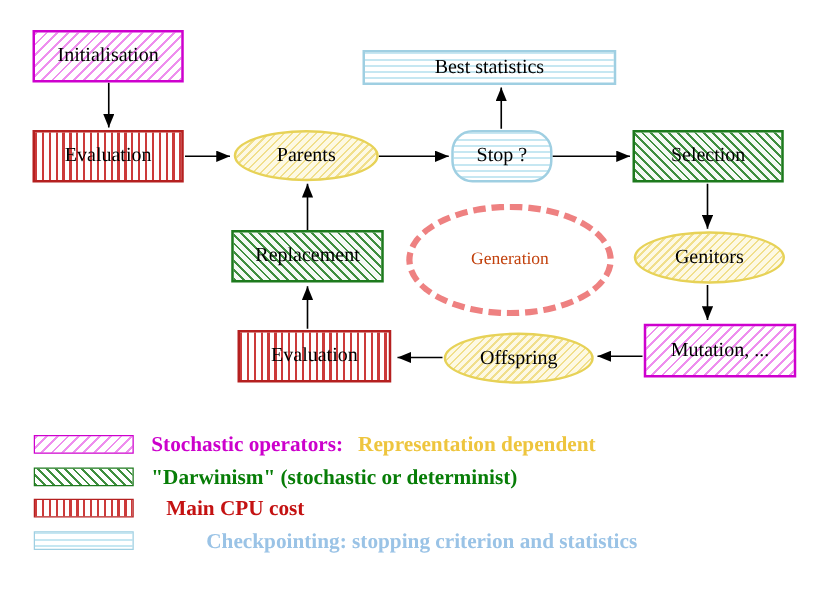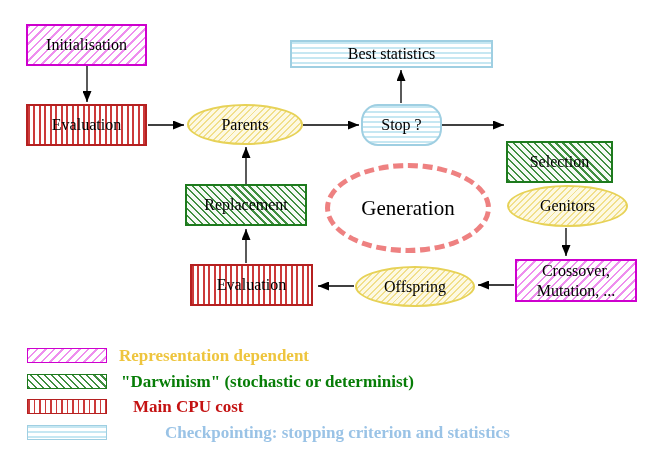--- a/index.html
+++ b/index.html
@@ -36,21 +36,21 @@
     background-image:repeating-linear-gradient(180deg,#c6e7f2 0,#c6e7f2 1.6px,transparent 1.6px,transparent 5px);
   }
   
   .y-ellipse {
     border:2px solid #e7d257; border-radius:50%; background-color:#fdf9e3;
     background-image:repeating-linear-gradient(135deg,#f1df8b 0,#f1df8b 1.4px,transparent 1.4px,transparent 4.5px);
   }
   .rounded { border-radius:17px; }
   .dash-ellipse {
     border:5px dashed #ee8181; border-radius:50%;
-    color:#000000; font-size:21px; background:transparent;
+    color:#c2410c; font-size:14px; background:transparent;
   }
   .two-line { font-size:16px; line-height:1.22; flex-direction:column; }
 
   .legend-row {
     position:absolute; left:27px; height:17px;
     display:flex; align-items:center; white-space:nowrap;
   }
   .sw { width:80px; height:15px; box-sizing:border-box; flex:0 0 auto; background-color:#ffffff; }
   .sw-m { border:1.5px solid #ce00ce; background-image:repeating-linear-gradient(135deg,#ee8fee 0,#ee8fee 1.6px,transparent 1.6px,transparent 6px); }
   .sw-g { border:1.5px solid #1d7a1d; background-image:repeating-linear-gradient(45deg,#3f8e3f 0,#3f8e3f 1.6px,transparent 1.6px,transparent 5px); }
@@ -92,39 +92,39 @@
   <div class="node m-box" style="left:26px; top:24px; width:121px; height:42px;">Initialisation</div>
 
   <div class="node r-box" style="left:26px; top:104px; width:121px; height:42px;">Evaluation</div>
 
   <div class="node y-ellipse" style="left:187px; top:104px; width:116px; height:41px;">Parents</div>
 
   <div class="node c-box" style="left:290px; top:40px; width:203px; height:28px;">Best statistics</div>
 
   <div class="node c-box rounded" style="left:361px; top:104px; width:81px; height:42px;">Stop ?</div>
 
-  <div class="node g-box" style="left:506px; top:104px; width:107px; height:42px;margin-top:37px;">Selection</div>
+  <div class="node g-box" style="left:506px; top:104px; width:121px; height:42px;">Selection</div>
 
   <div class="node g-box" style="left:185px; top:184px; width:122px; height:42px;">Replacement</div>
 
   <div class="node dash-ellipse" style="left:325px; top:163px; width:166px; height:90px;">Generation</div>
 
   <div class="node y-ellipse" style="left:507px; top:185px; width:121px; height:42px;">Genitors</div>
 
   <div class="node r-box" style="left:190px; top:264px; width:123px; height:42px;">Evaluation</div>
 
   <div class="node y-ellipse" style="left:355px; top:266px; width:120px; height:41px;">Offspring</div>
 
   <div class="node m-box two-line" style="left:515px; top:259px; width:122px; height:43px;">
-    <div>Crossover,</div>
     <div>Mutation, ...</div>
   </div>
 
   <div class="legend-row" style="top:347px;">
     <div class="sw sw-m"></div>
+    <span class="legend-text t-magenta">Stochastic operators:</span>
     <span class="legend-text t-gold">Representation dependent</span>
   </div>
 
   <div class="legend-row" style="top:373px;">
     <div class="sw sw-g"></div>
     <span class="legend-text t-green">"Darwinism" (stochastic or determinist)</span>
   </div>
 
   <div class="legend-row" style="top:398px;gap:12px;">
     <div class="sw sw-r"></div>

